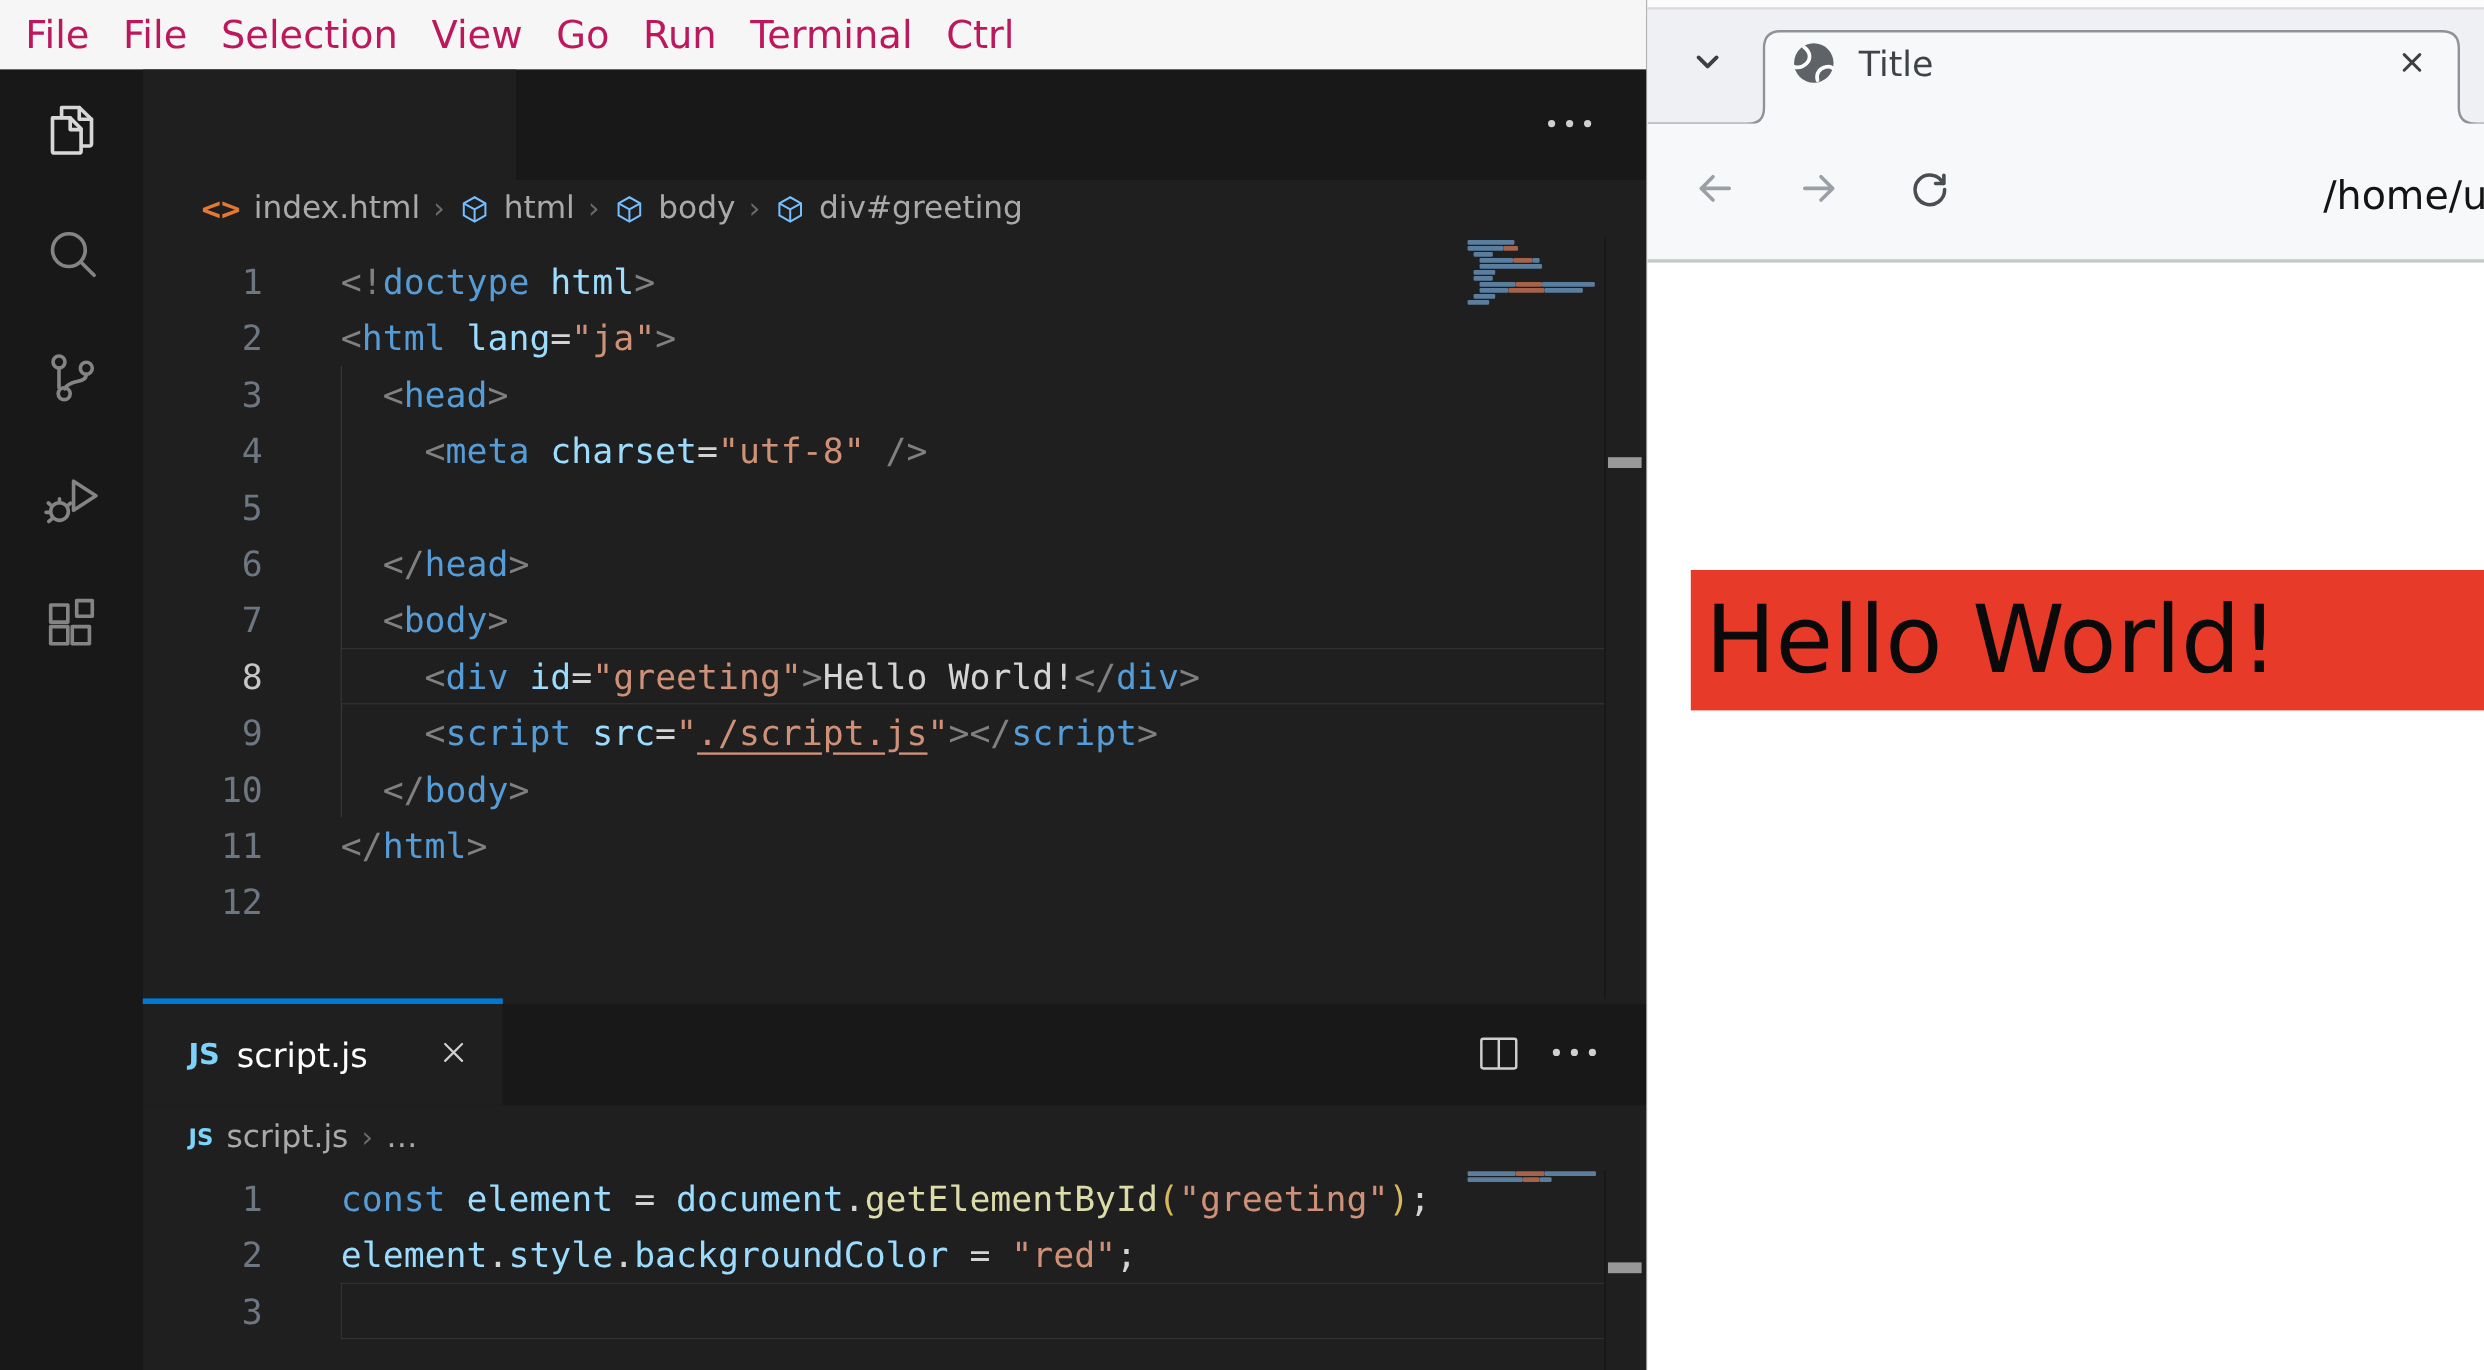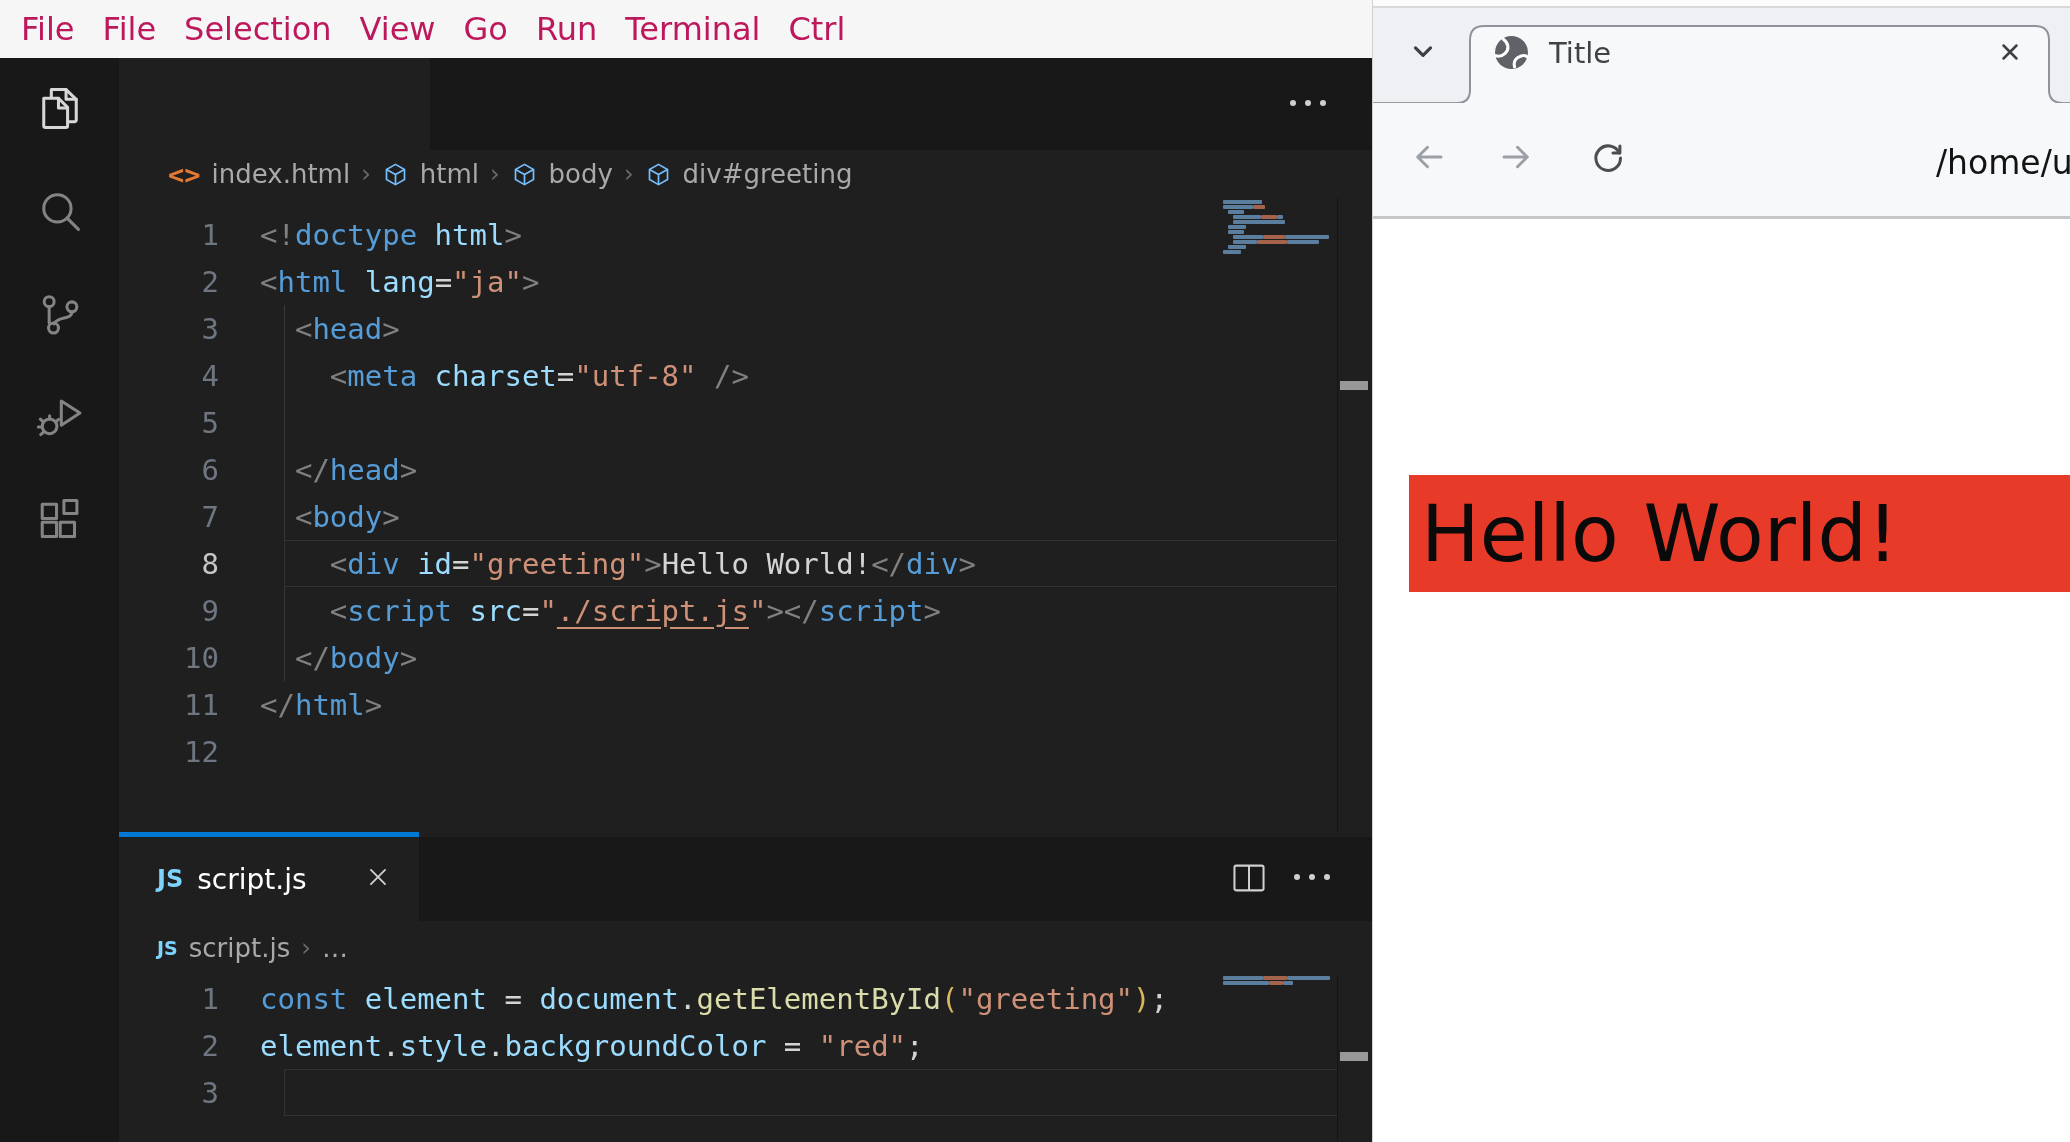--- a/index.html
+++ b/index.html
@@ -38,21 +38,21 @@
   .crumb-sep{color:#6a6a6a;font-size:24px;}
   .crumb-codeicon{color:#e37933;font-family:"DejaVu Sans Mono",monospace;font-size:27px;font-weight:bold;}
   .crumb-label{white-space:nowrap;}
   .cube svg{width:27px;height:27px;stroke:#75beff;fill:none;stroke-width:1.5;display:block;}
 
   .code-wrap{width:1218px;}
   .code-row{position:relative;height:47px;display:flex;align-items:center;
             font-family:"DejaVu Sans Mono",monospace;font-size:29px;white-space:pre;}
   .code-row .ln{display:inline-block;width:100px;text-align:right;color:#6e7681;flex:none;}
   .code-row .ln.hot{color:#c6c6c6;}
-  .code-row .src{margin-left:41px;}
+  .code-row .src{margin-left:65px;}
   .cur-box{position:absolute;left:165px;right:0;top:0;bottom:0;border:1px solid #323232;border-right:none;}
   #code-top{left:119px;top:211px;}
   #code-bottom{left:119px;top:975px;}
   #indent-guide{left:284px;top:305px;width:1px;height:376px;background:#383838;}
 
   .tok-punct{color:#808080}.tok-tag{color:#569cd6}.tok-attr{color:#9cdcfe}.tok-str{color:#ce9178}
   .tok-text{color:#d4d4d4}.tok-kw{color:#569cd6}.tok-fn{color:#dcdcaa}.tok-var{color:#9cdcfe}
   .tok-op{color:#d4d4d4}.tok-paren{color:#d9b85c}
   .tok-strlink{color:#ce9178;text-decoration:underline;text-underline-offset:6px;}
 

